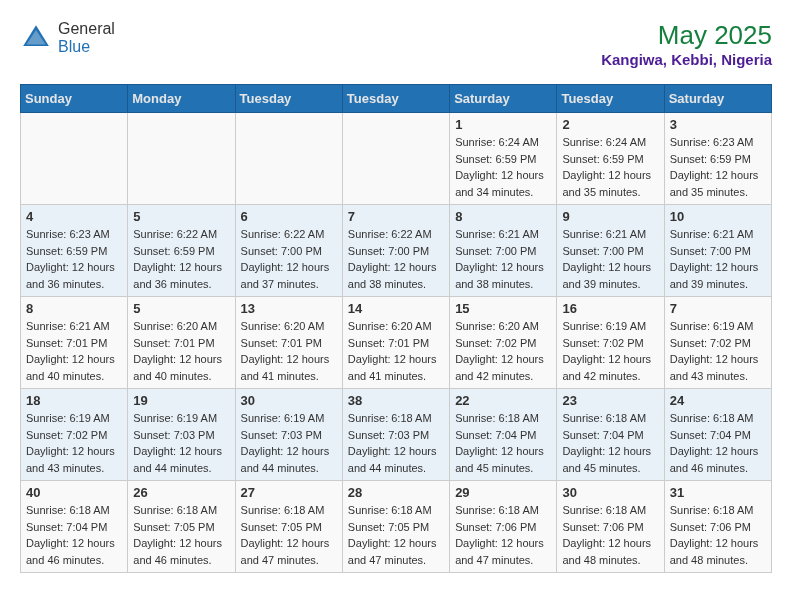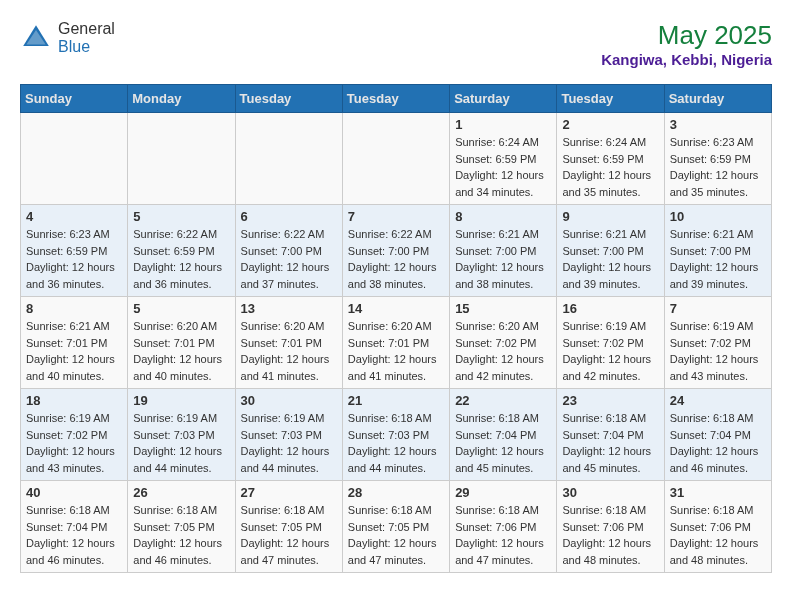--- a/index.html
+++ b/index.html
@@ -264,21 +264,21 @@
 and 44 minutes.</div>
         </td>
         <td>
           <div class="day-number">30</div>
           <div class="day-info" style="white-space: pre-line;">Sunrise: 6:19 AM
 Sunset: 7:03 PM
 Daylight: 12 hours
 and 44 minutes.</div>
         </td>
         <td>
-          <div class="day-number">21</div>
+          <div class="day-number">38</div>
           <div class="day-info" style="white-space: pre-line;">Sunrise: 6:18 AM
 Sunset: 7:03 PM
 Daylight: 12 hours
 and 44 minutes.</div>
         </td>
         <td>
           <div class="day-number">22</div>
           <div class="day-info" style="white-space: pre-line;">Sunrise: 6:18 AM
 Sunset: 7:04 PM
 Daylight: 12 hours

